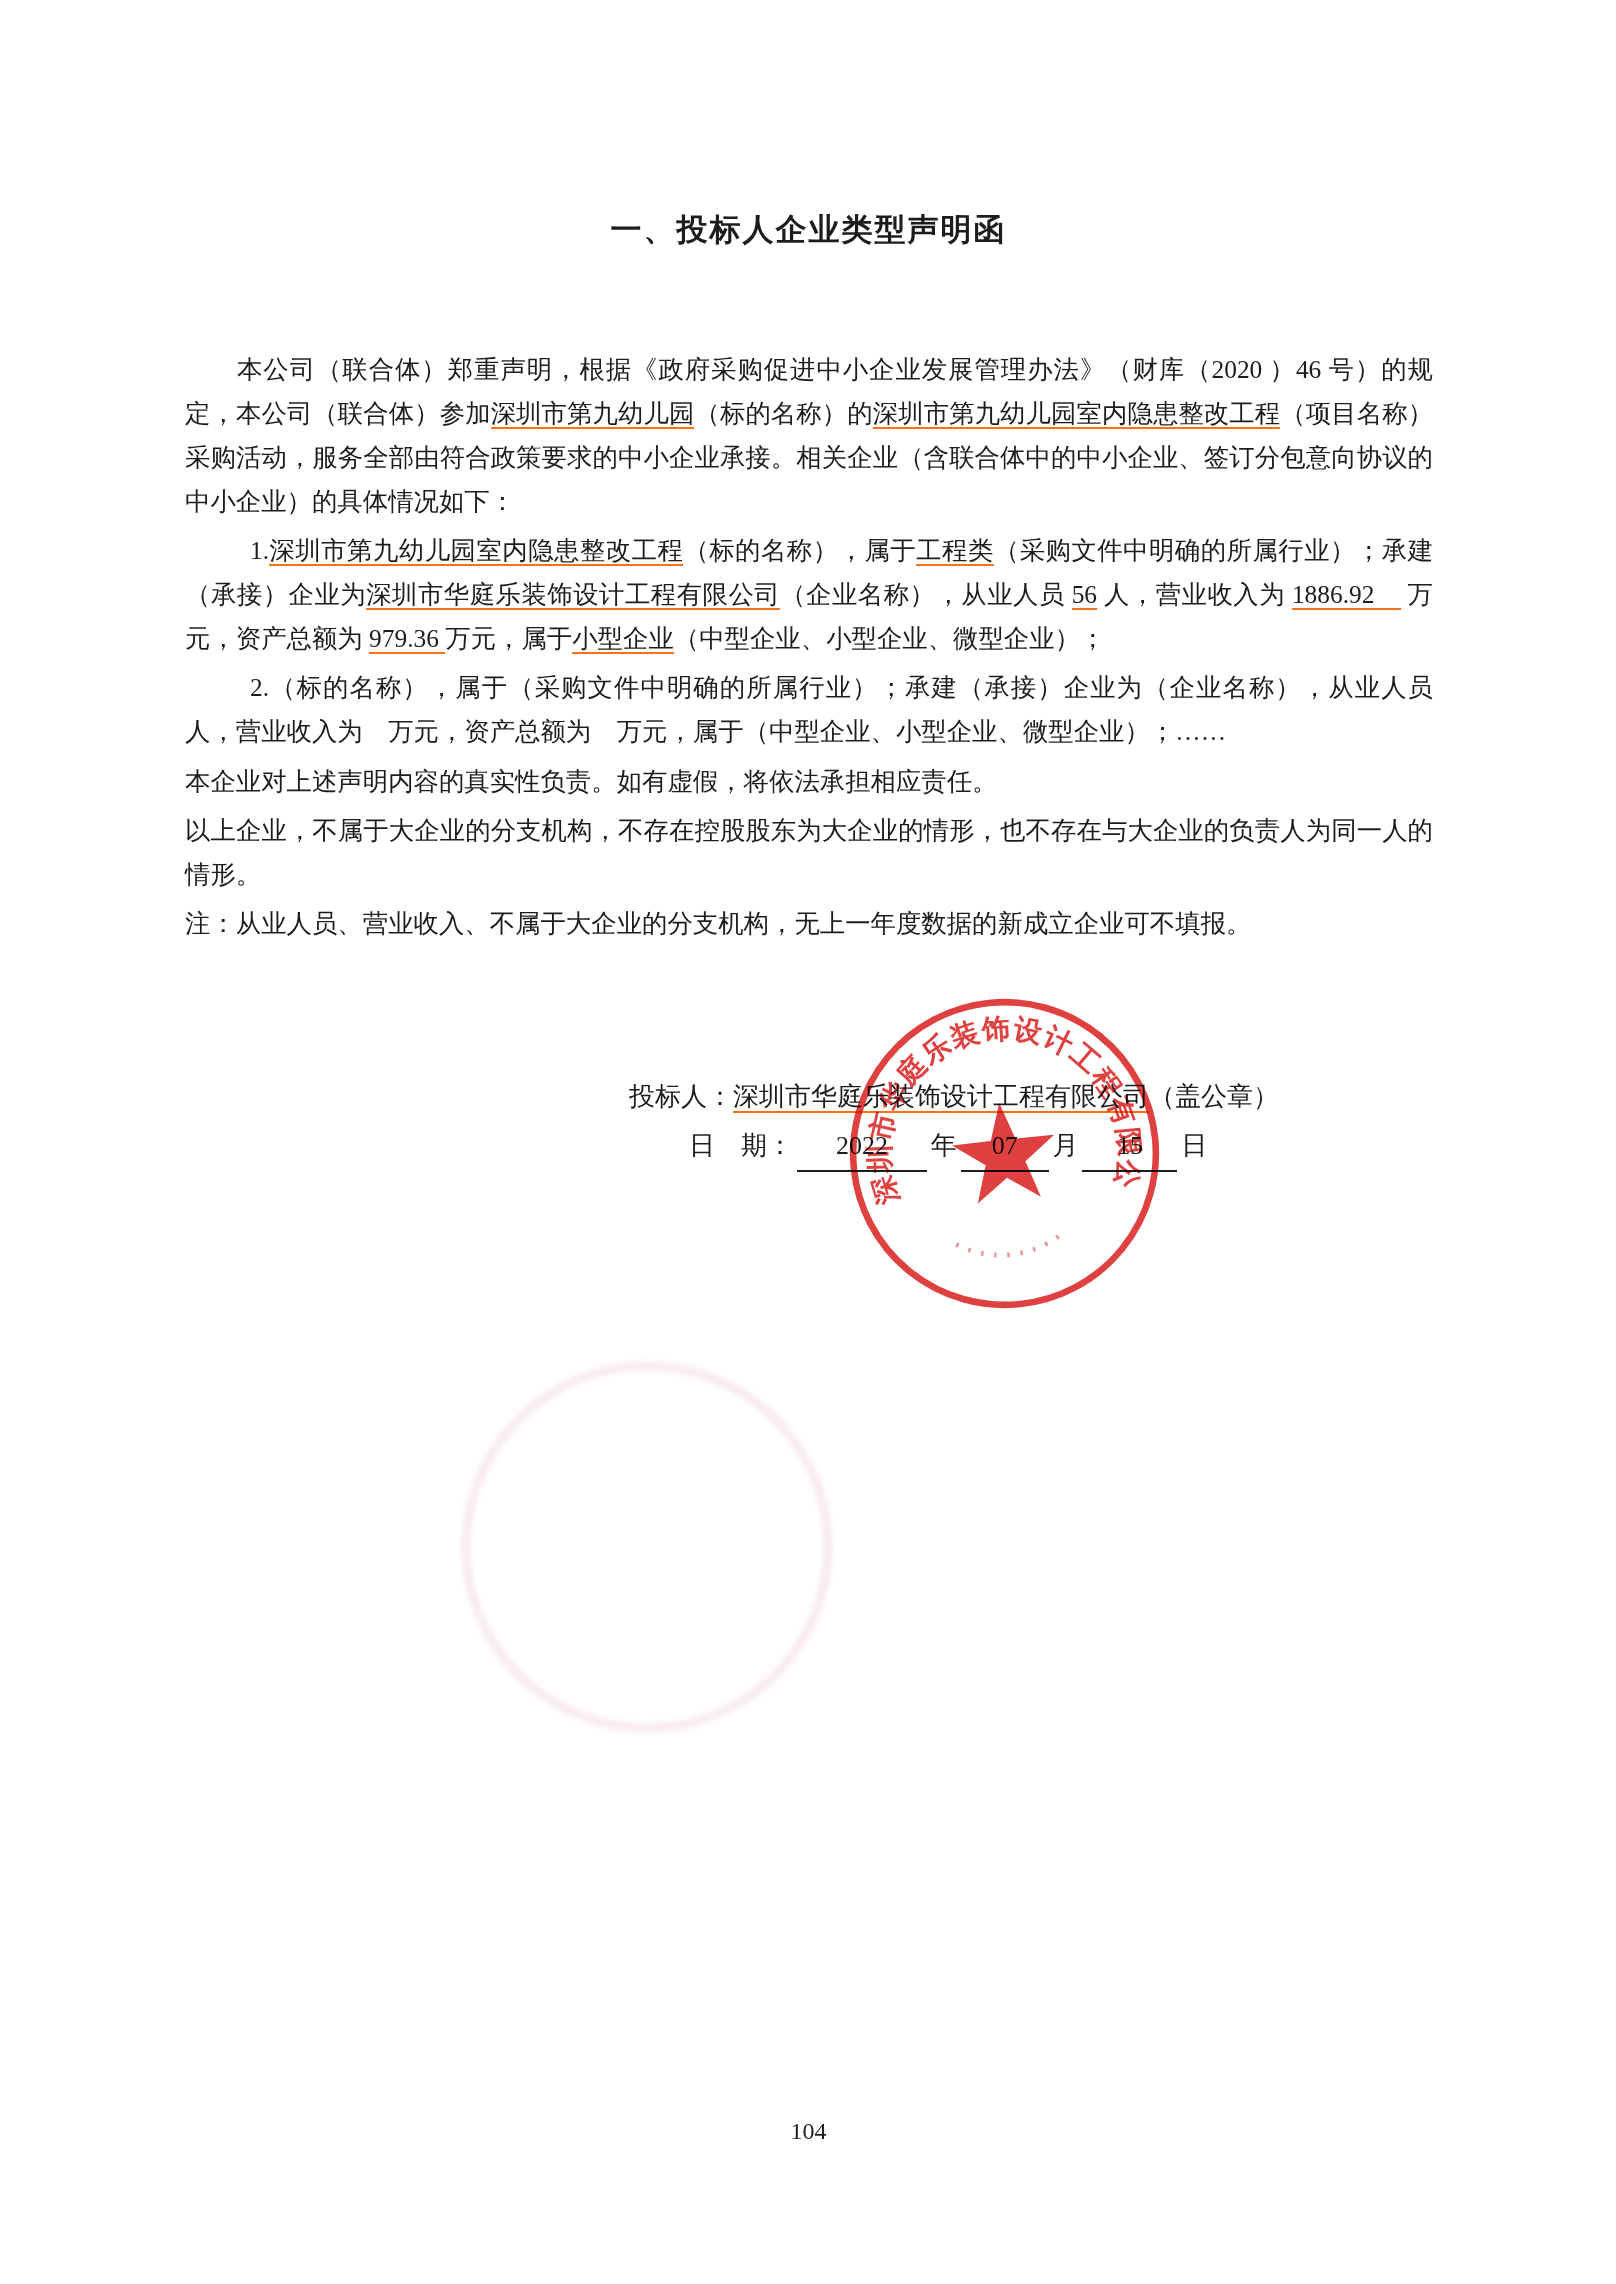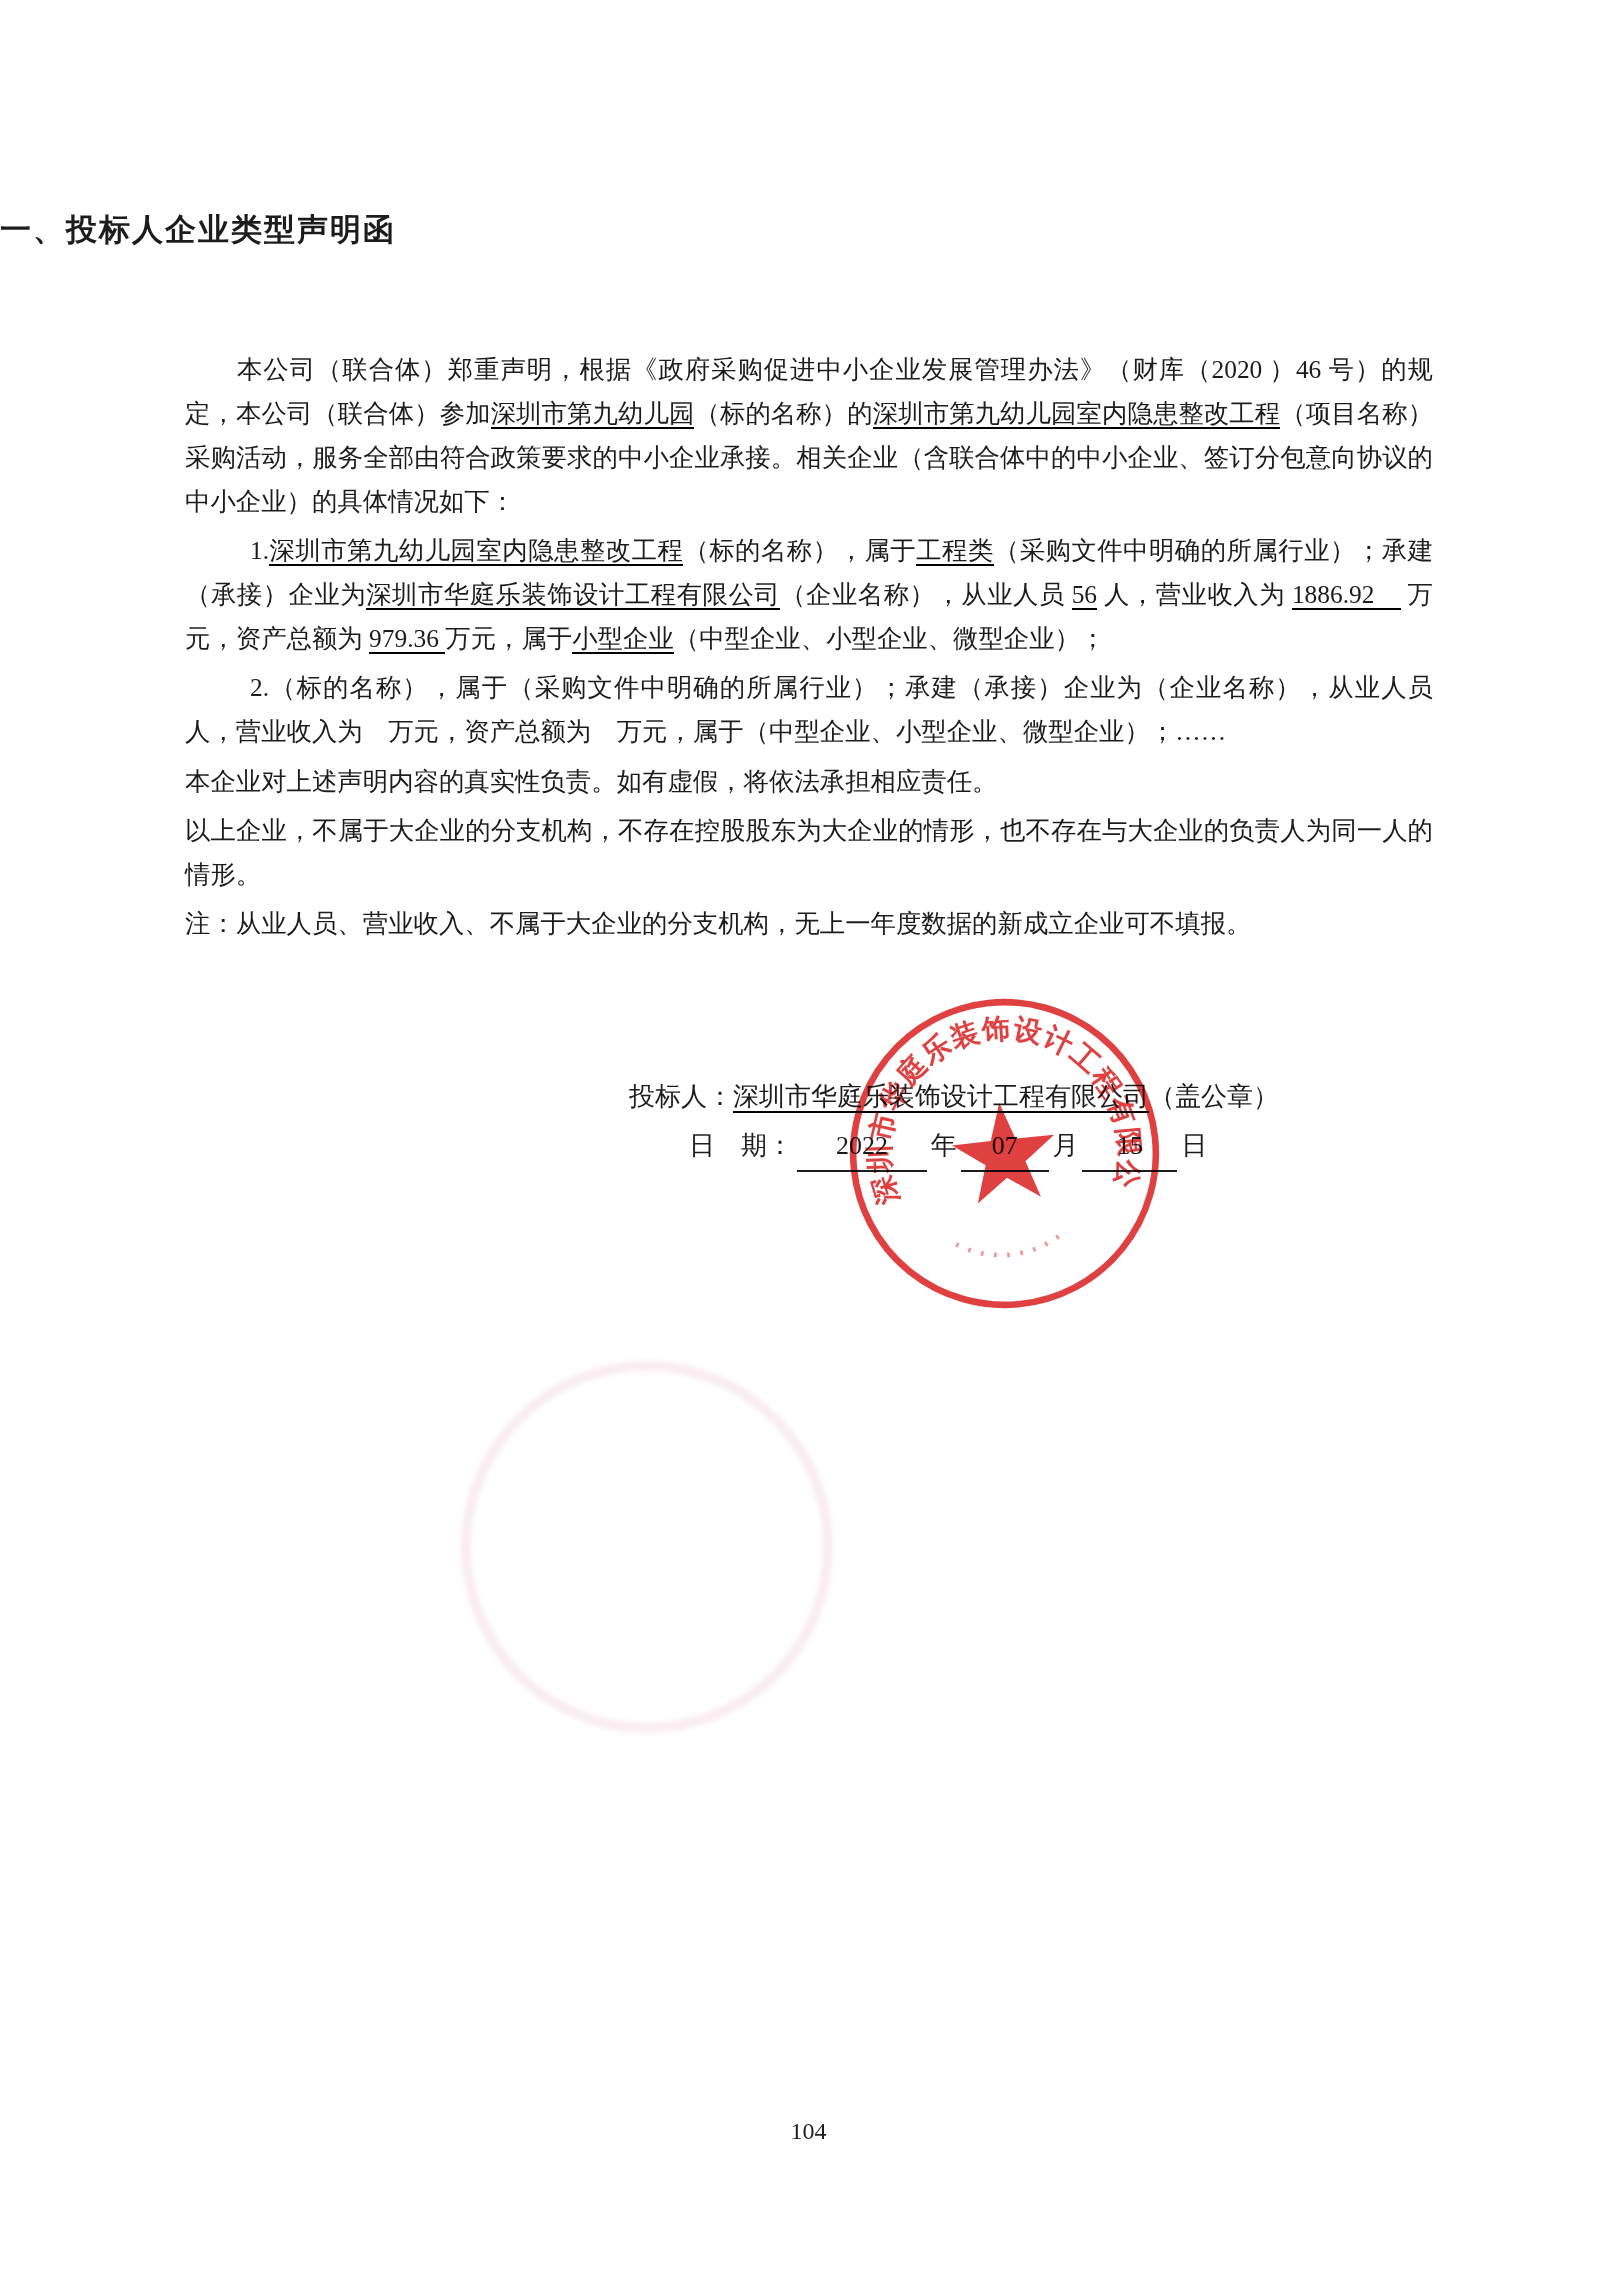--- a/index.html
+++ b/index.html
@@ -7,34 +7,34 @@
     position:relative;
     width:1617px; height:2284px;
     margin:0 auto;
     background:#ffffff;
     font-family:"Liberation Serif", serif;
     color:#1c1c1c;
     overflow:hidden;
   }
   .doc-title {
     position:absolute; top:209px; left:0; width:100%;
-    text-align:left;
+    text-align:center;
     font-family:"Liberation Sans", sans-serif;
     font-weight:bold; font-size:31px; letter-spacing:2px;
   }
   .content {
     position:absolute; left:185px; top:347px; width:1248px;
     font-size:25.4px; line-height:44px;
     text-align:justify;
   }
   .para { margin:0 0 5.2px 0; }
   .para.indent1 { text-indent:52px; }
   .para.indent2 { text-indent:65px; }
   .para.none { text-indent:0; }
-  .u { border-bottom:2px solid #000000; }
+  .u { border-bottom:2px solid #f97316; }
   .sig-line {
     position:absolute; left:185px; width:1248px;
     font-size:26px; line-height:47px; white-space:nowrap;
   }
   .sig-line1 { top:1073px; padding-left:444px; }
   .sig-line2 { top:1122px; padding-left:504px; }
   .slot {
     display:inline-block; text-align:center;
     border-bottom:2px solid #1c1c1c; padding-bottom:1.3px;
   }

